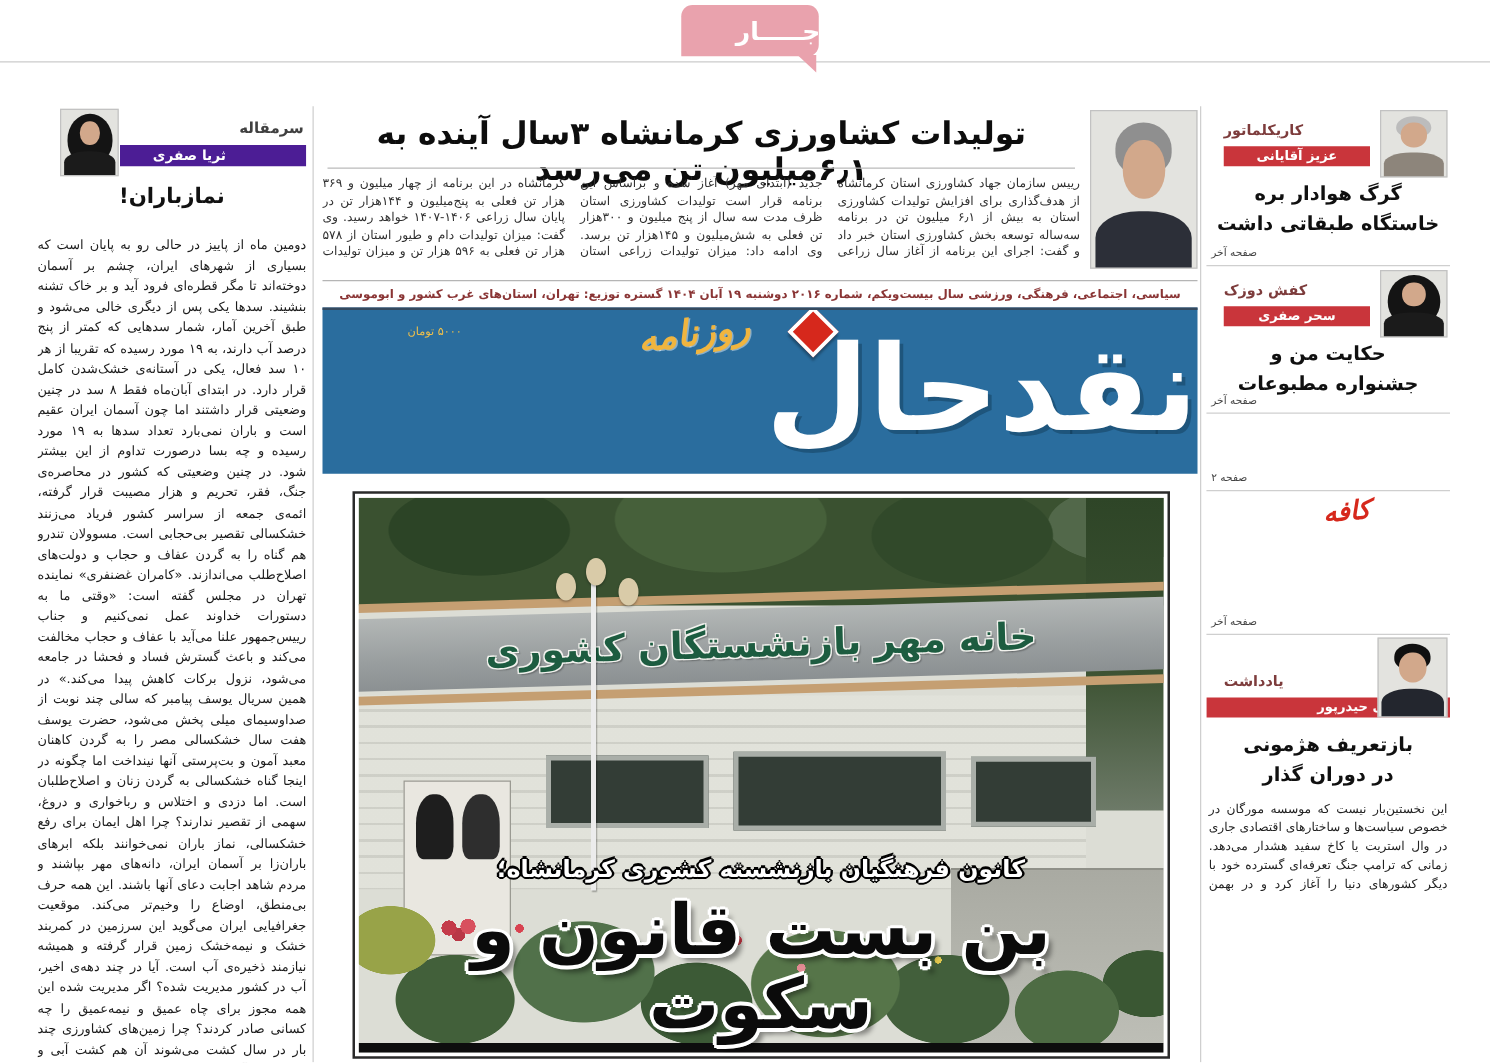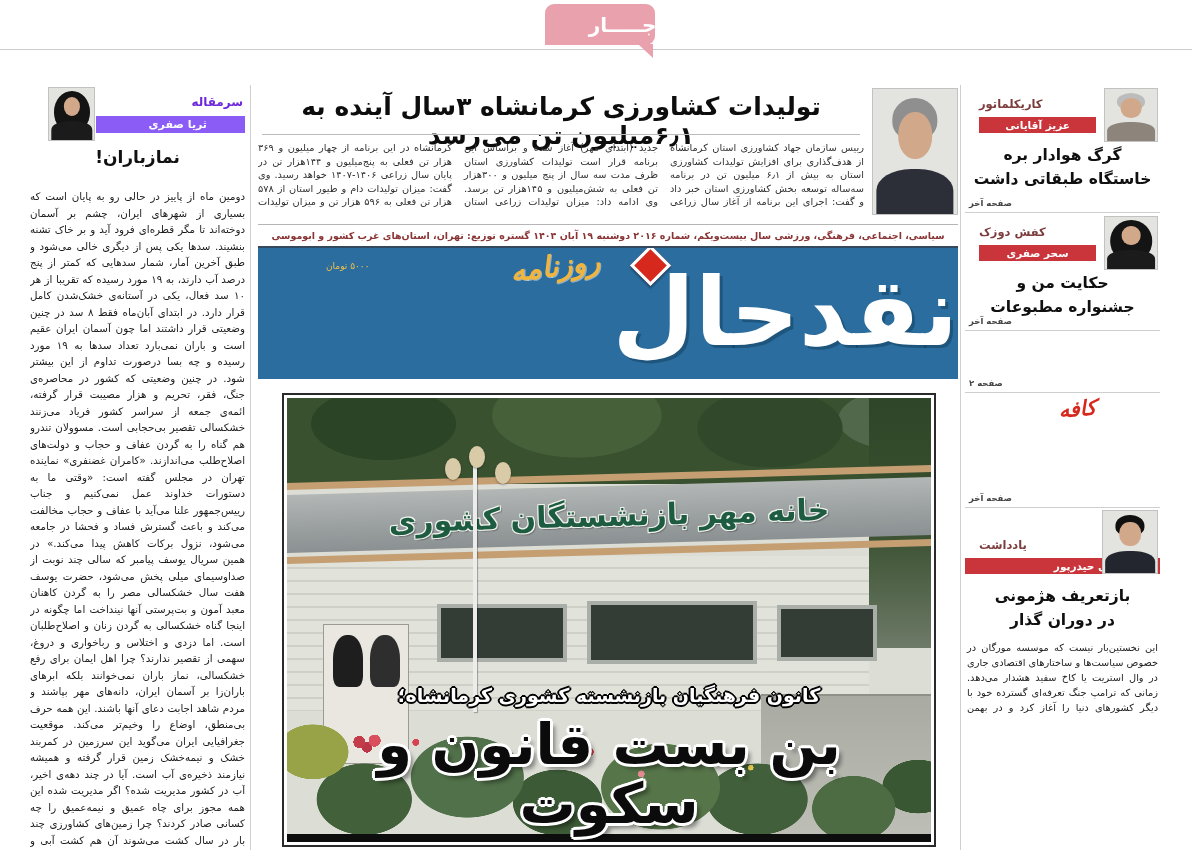--- a/index.html
+++ b/index.html
@@ -31,23 +31,23 @@
   .v-suit .hair { background:#8f8f8f; }
   .v-suit .torso { background:#2c2f38; }
   .v-mustache .hair { background:#1c1c1c; }
   .v-mustache .torso { background:#ececea; }
   .v-darksuit .hair { background:#101010; }
   .v-darksuit .torso { background:#23262e; }
 
   
   .editorial { position:absolute; left:30px; top:85px; width:215px; height:765px; overflow:hidden; }
   .ed-photo { position:absolute; left:18px; top:2px; width:47px; height:54px; }
-  .ed-section { position:absolute; right:2px; top:10px; font-size:12px; font-weight:bold; color:#6d28d9; }
-  .ed-redbar { position:absolute; left:66px; right:0; top:31px; height:17px; background:#8b5cf6;
-               color:#fff; font-size:11px; font-weight:bold; line-height:17px; text-align:right; padding-right:38px; }
+  .ed-section { position:absolute; right:2px; top:10px; font-size:12px; font-weight:bold; color:#404040; }
+  .ed-redbar { position:absolute; left:66px; right:0; top:31px; height:17px; background:#4c1d95;
+               color:#fff; font-size:11px; font-weight:bold; line-height:17px; text-align:center; padding-right:38px; }
   .ed-title { position:absolute; top:62px; left:0; right:0; text-align:center;
               font-size:17px; font-weight:bold; color:#111; }
   .ed-body { position:absolute; top:103px; left:0; right:0; bottom:0; font-size:10.3px; line-height:16.5px;
              color:#1c1c1c; text-align:justify; overflow:hidden; }
   .div-v { position:absolute; top:85px; width:1px; height:765px; background:#cfcfcf; }
   .div-left { left:250px; } .div-right { left:960px; }
 
   
   .ts-photo { position:absolute; left:872px; top:88px; width:86px; height:127px; }
   .ts-headline { position:absolute; left:258px; top:92px; width:606px; text-align:center;
@@ -148,21 +148,21 @@
   .s-photo { position:absolute; right:2px; top:3px; width:54px; height:54px; z-index:2; }
   .s-section { position:absolute; left:14px; top:12px; font-size:11.5px; font-weight:bold; color:#7d3c3c; }
   .s-redbar { position:absolute; left:14px; right:64px; top:32px; height:16px; background:#c9353b;
               color:#fff; font-size:10.5px; font-weight:bold; line-height:16px; text-align:center; }
   .s-title { margin-top:58px; text-align:center; font-size:15.5px; font-weight:bold; color:#101010;
              line-height:1.55; white-space:pre-line; cursor:pointer; }
   .s-kicker { margin-top:54px; text-align:center; font-size:10px; font-weight:bold; color:#222;
               line-height:1.45; white-space:pre-line; }
   .s3 .s-title { margin-top:2px; }
   .s4 .s-title { margin-top:10px; }
-  .s-pageref { position:absolute; left:4px; bottom:4px; font-size:8.5px; font-weight:bold; color:#444; }
+  .s-pageref { position:absolute; left:4px; bottom:4px; font-size:8.5px; font-weight:normal; color:#444; }
   .s3 .s-pageref { bottom:6px; }
   
   .cafe-k { position:absolute; top:4px; left:50%; transform:translateX(-12%) rotate(-5deg); z-index:2;
             color:#d6281c; font-size:21px; font-weight:bold; font-style:italic;
             text-shadow:-1px -1px 0 #fff, 1px -1px 0 #fff, -1px 1px 0 #fff, 1px 1px 0 #fff; }
   .cafe-t { position:absolute; top:14px; left:0; right:0; text-align:center; font-size:64px; font-weight:900;
             color:#121212; line-height:1; cursor:pointer;
             text-shadow:3px 3px 0 #b5b5b5, -1px -1px 0 #3a3a3a; }
   
   .s6 .s-section { top:30px; }

